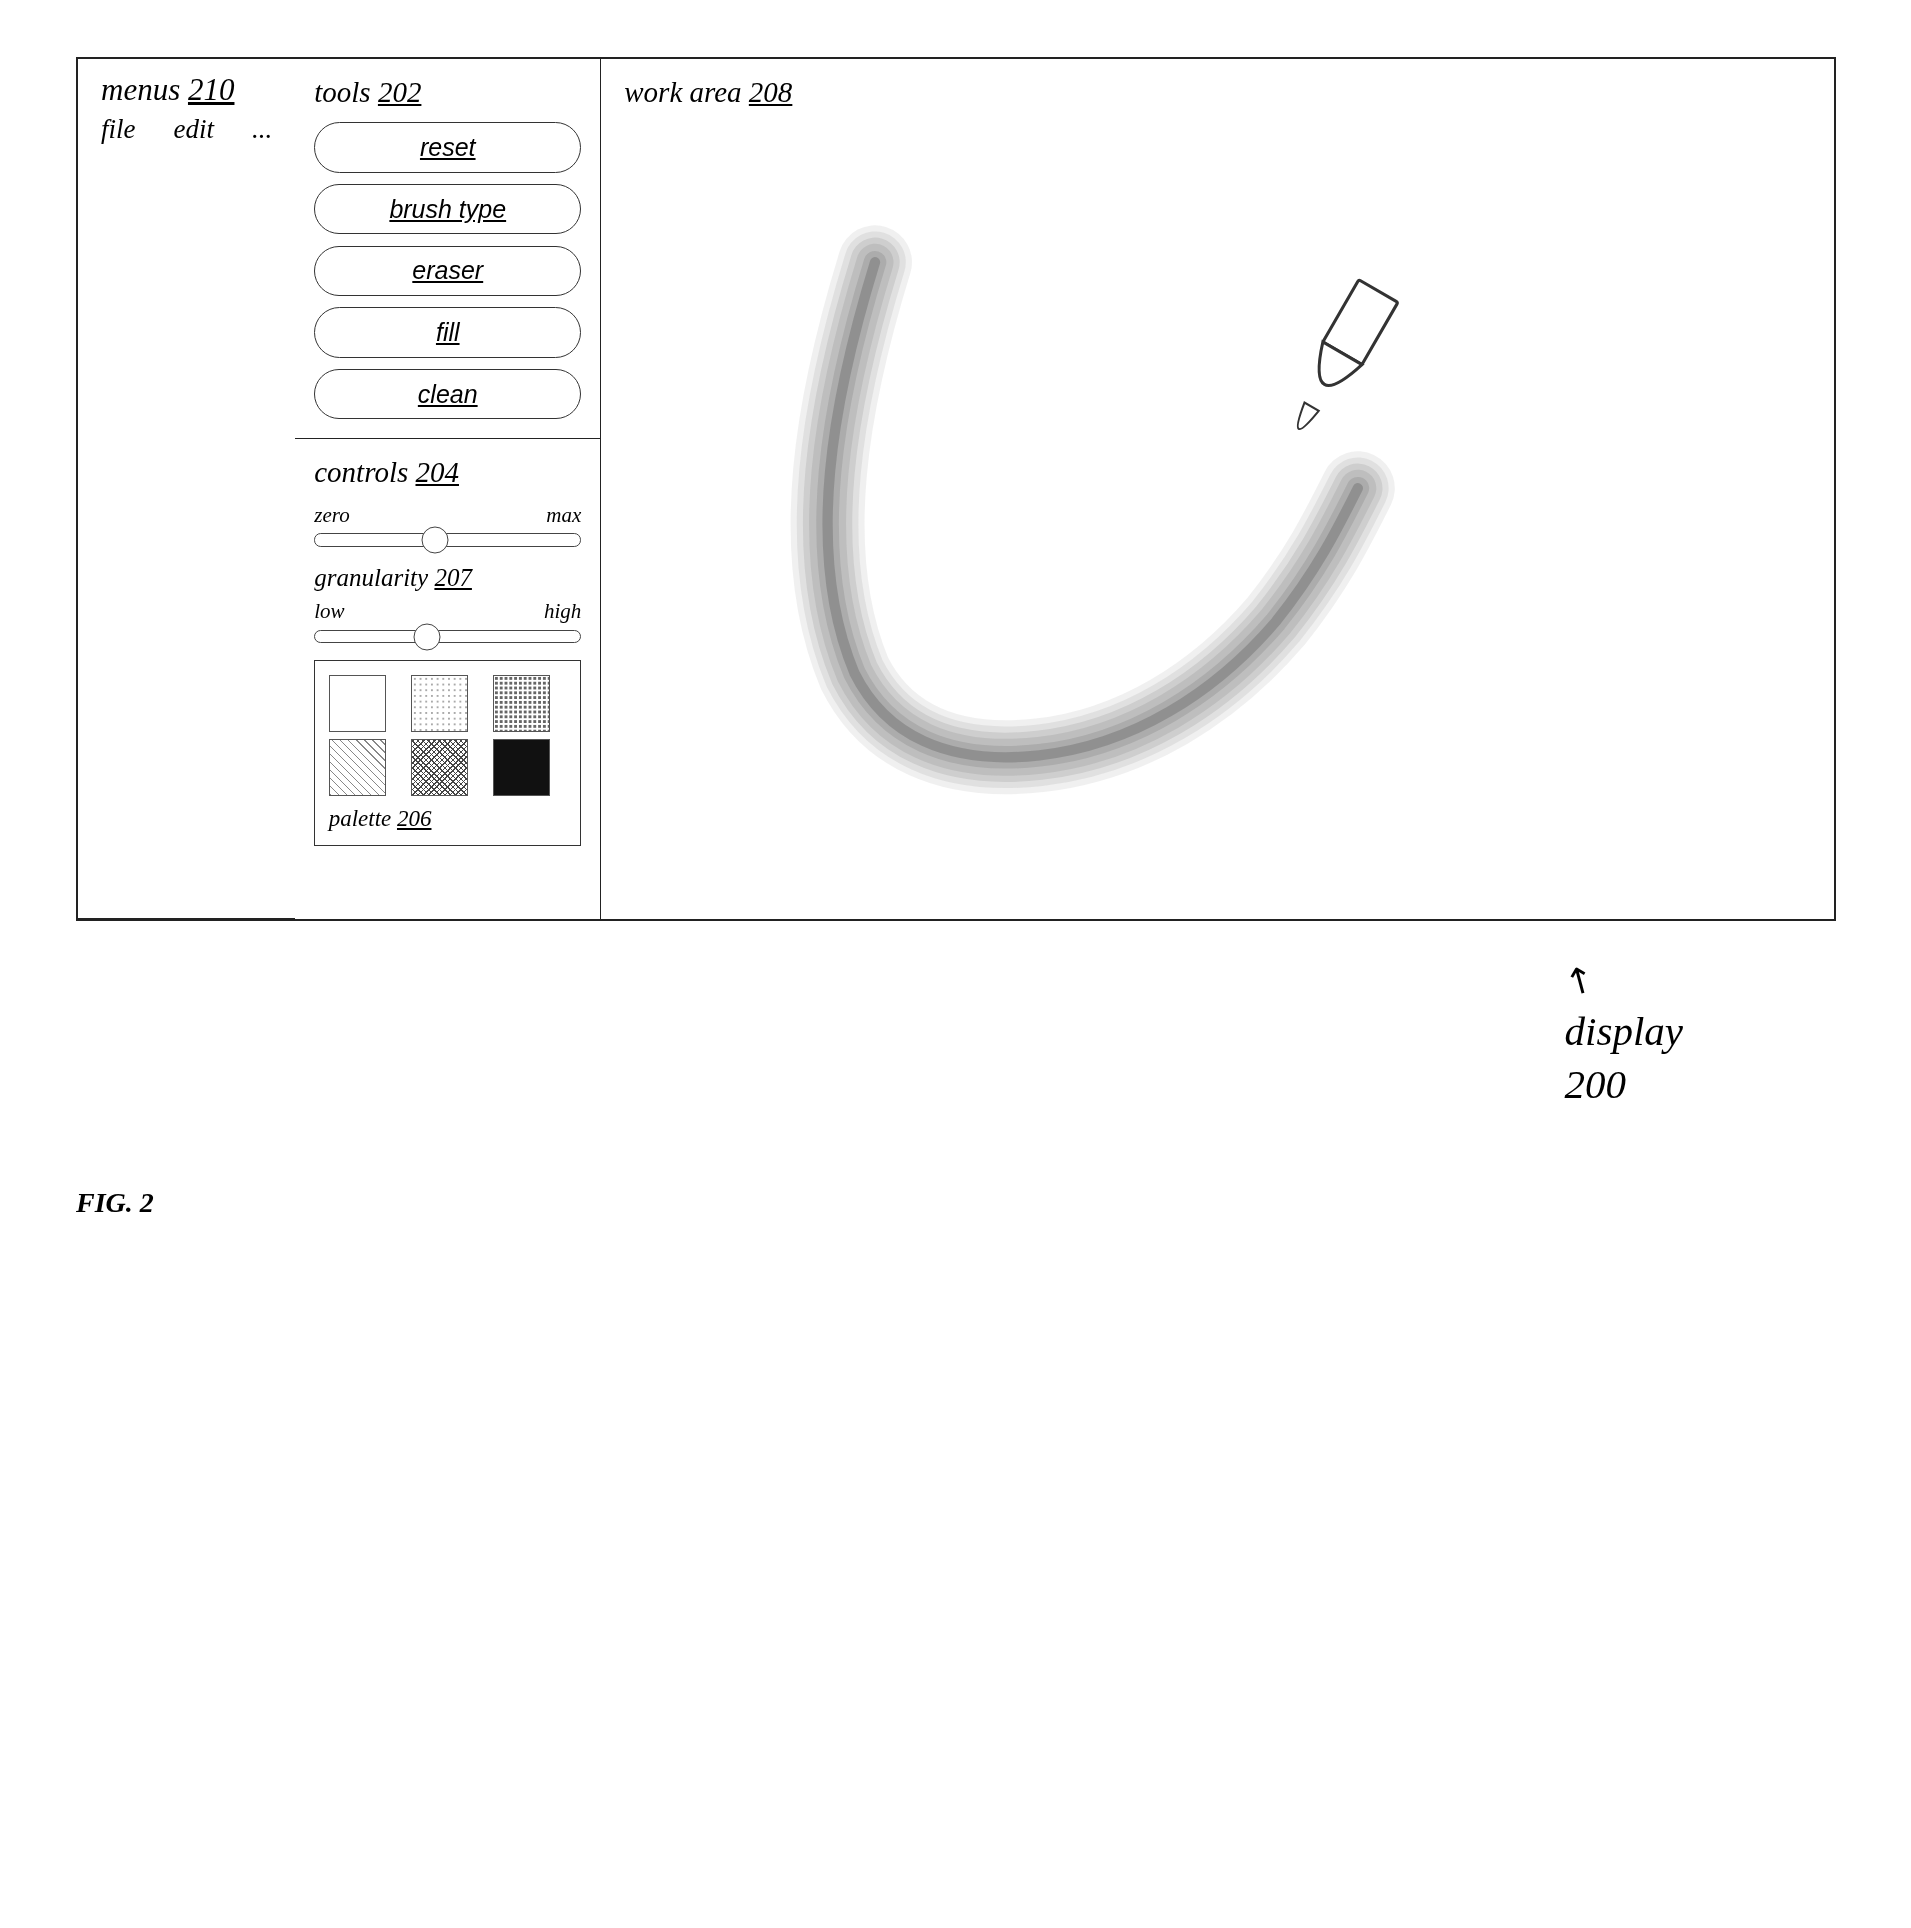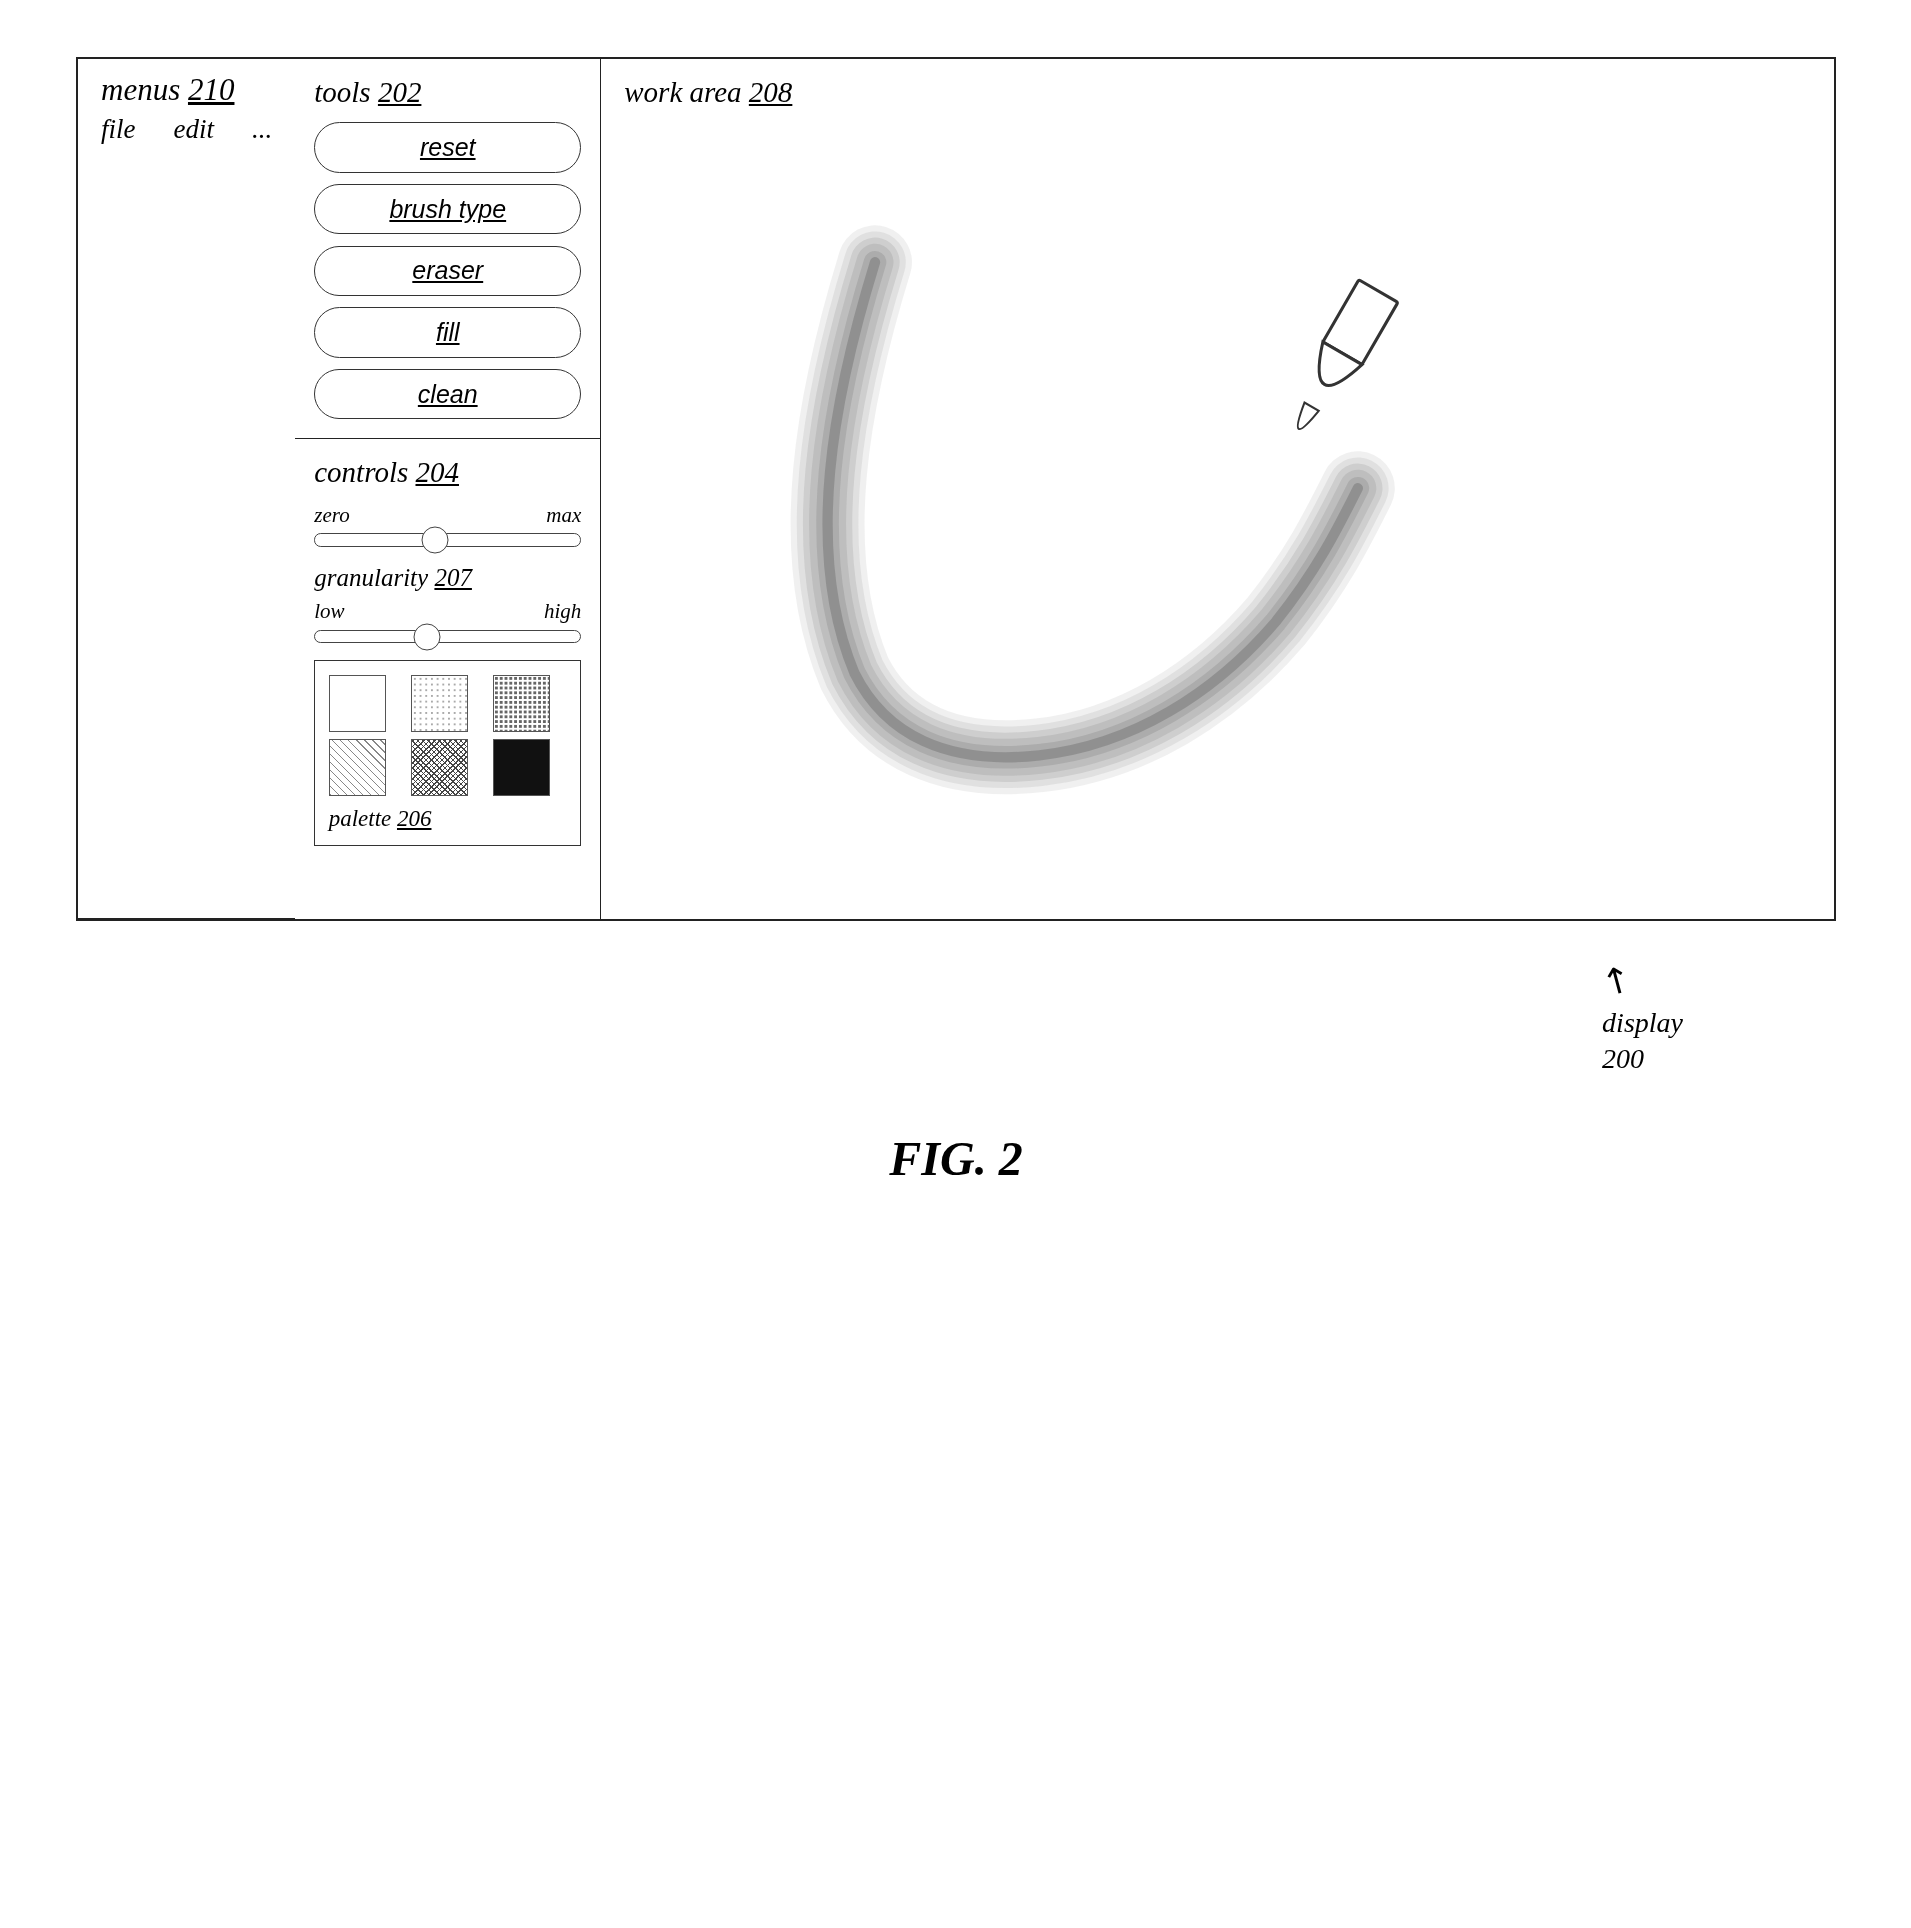--- a/index.html
+++ b/index.html
@@ -234,25 +234,24 @@
       pointer-events: none;
     }
 
     .display-annotation {
       display: flex;
       flex-direction: column;
       align-items: flex-start;
     }
 
     .fig-caption {
-      text-align: center;
-      font-style: italic;
-      font-size: 48px;
+      font-style: italic;
+      font-size: 28px;
       font-weight: bold;
-      margin-top: 34px;
+      margin-top: 57px;
       width: 100%;
     }
   </style>
 </head>
 <body>
 
 <div class="outer-container">
 
   <div class="diagram-box">
 
@@ -373,21 +372,21 @@
       </div>
     </div>
   </div>
 
   <div style="display:flex; flex-direction:column; align-items:center; margin-top:38px; width:100%;">
 
     <div style="display:flex; justify-content:flex-end; width:100%; padding-right:153px; margin-bottom:19px;">
       <div class="display-annotation">
 
         <div style="font-size:36px; transform: rotate(30deg); margin-bottom:3.8px; display:inline-block;">↖</div>
-        <div style="font-style:italic; font-size:28px; line-height:1.3;">
+        <div style="font-style:italic; font-size:41px; line-height:1.3;">
           <em><span>display</span><br>
           <span>200</span></em>
         </div>
       </div>
     </div>
 
     <div class="fig-caption">FIG. 2</div>
   </div>
 
 </div>

